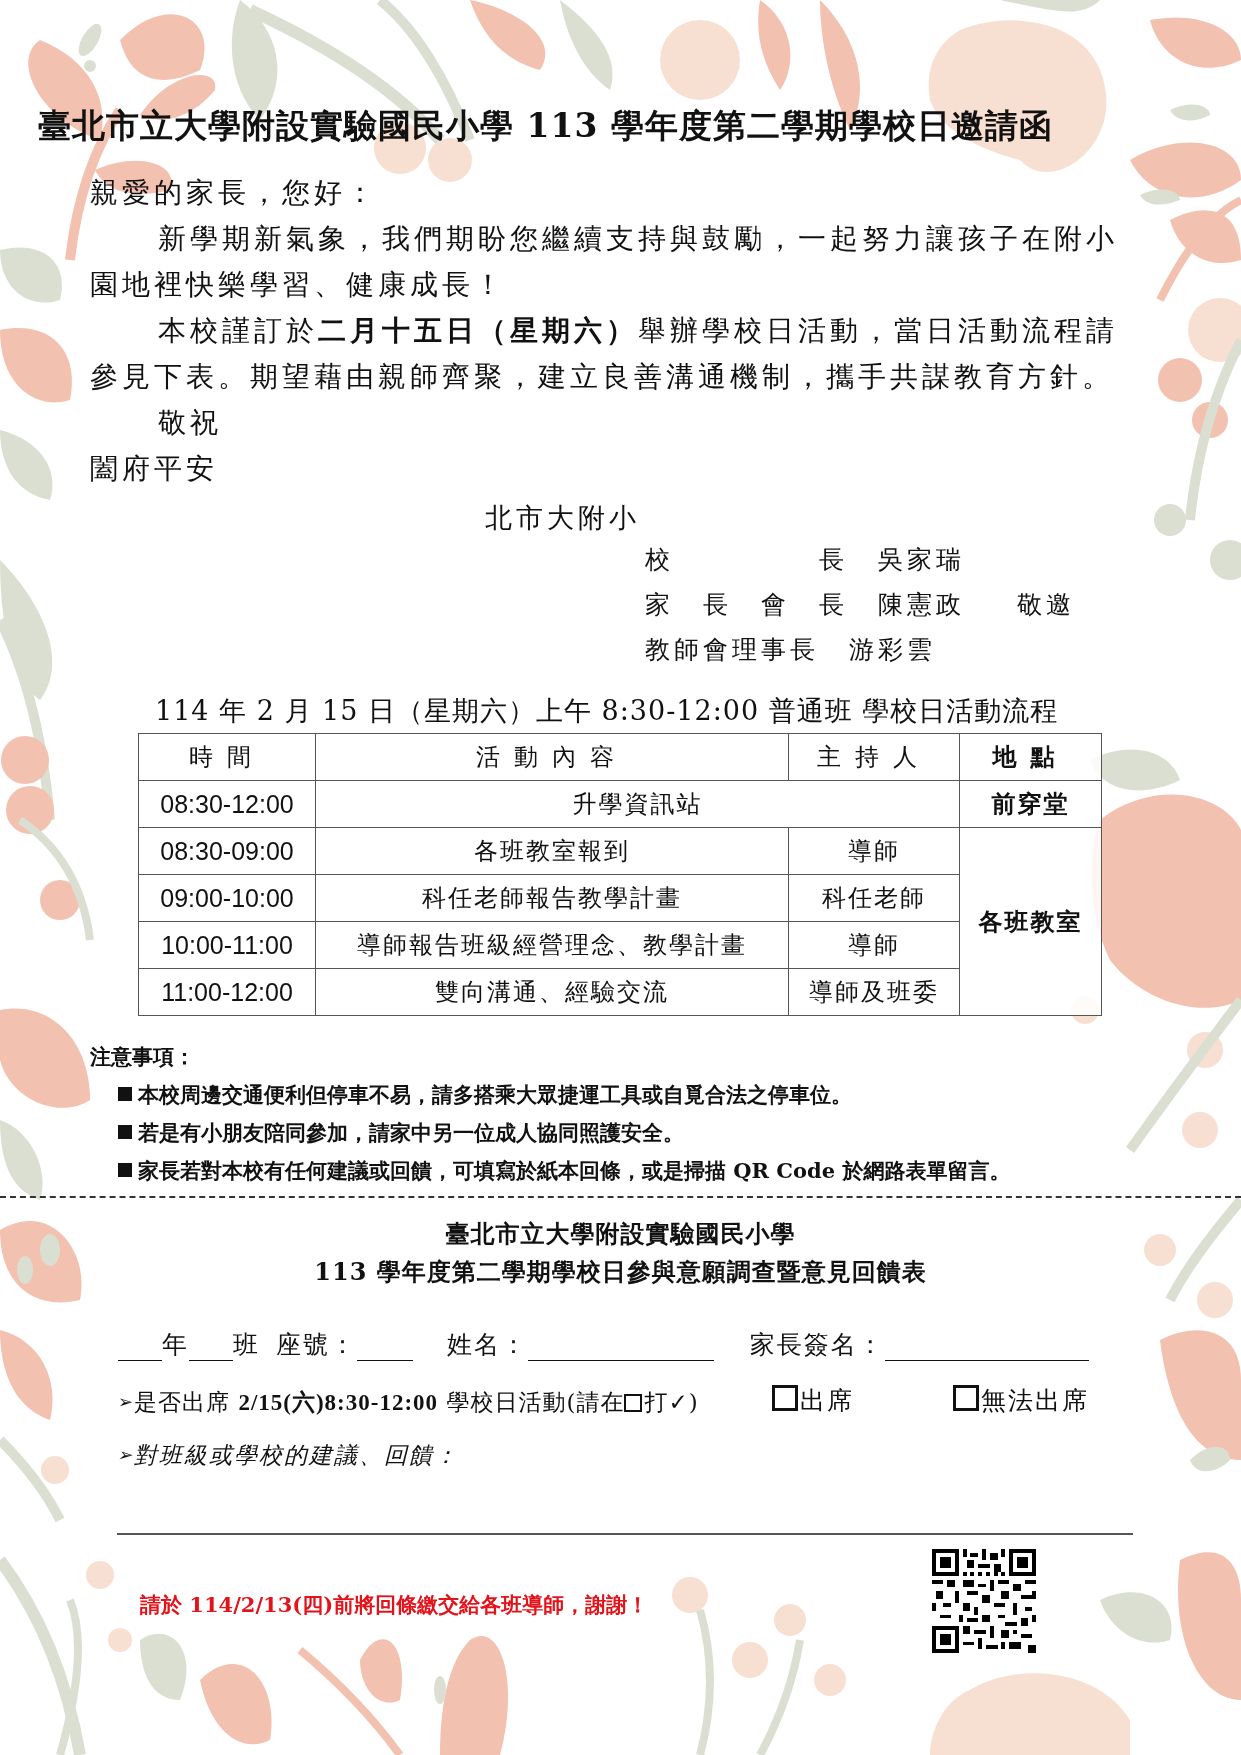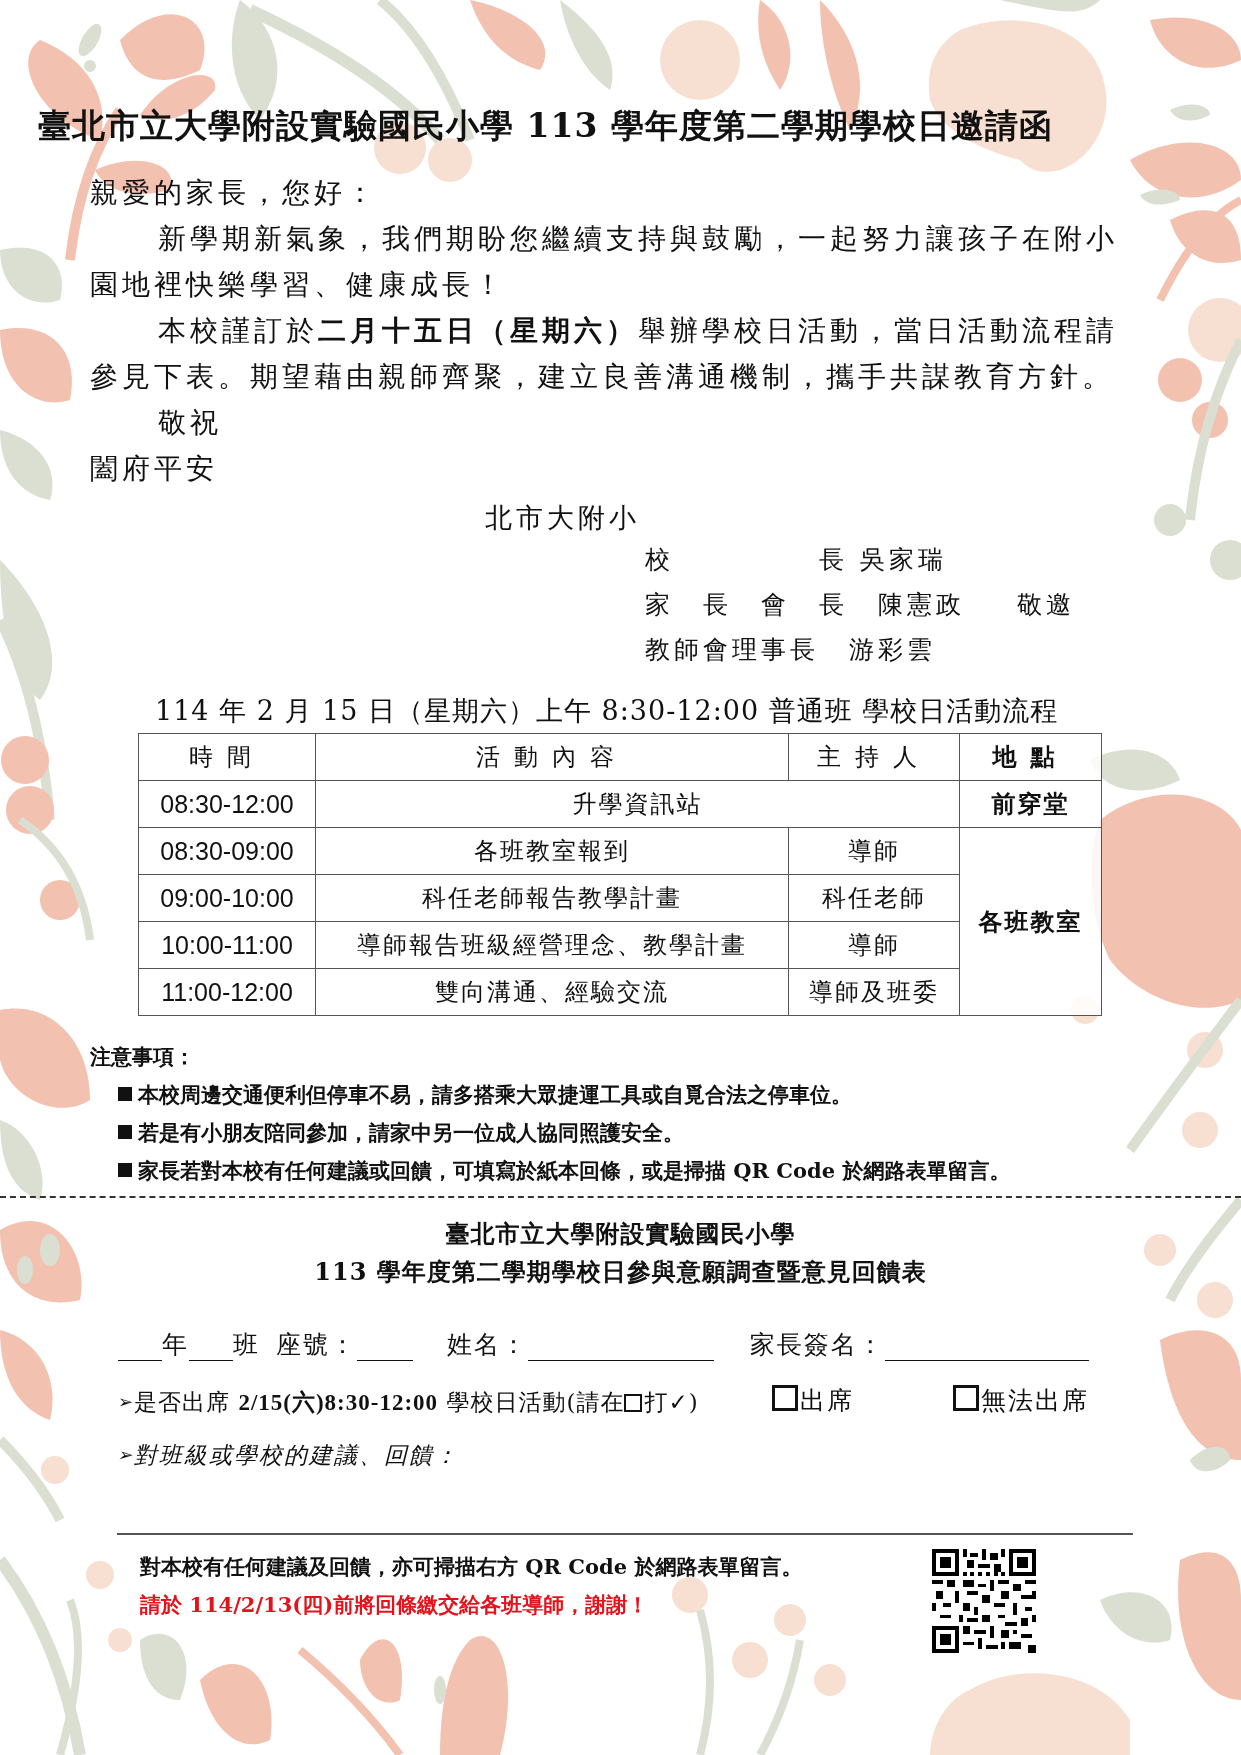--- a/index.html
+++ b/index.html
@@ -156,21 +156,21 @@
   <div class="abs body-line" style="left:158px; top:312px;">
     <span>本校謹訂於</span><span class="bold">二月十五日（星期六）</span><span>舉辦學校日活動，當日活動流程請</span>
   </div>
   <div class="abs body-line" style="left:90px; top:358px;">參見下表。期望藉由親師齊聚，建立良善溝通機制，攜手共謀教育方針。</div>
   <div class="abs body-line" style="left:158px; top:404px;">敬祝</div>
   <div class="abs body-line" style="left:90px; top:450px;">闔府平安</div>
 
   <div class="abs sign" style="left:485px; top:500px; font-size:27px;">北市大附小</div>
   <div class="abs sign" style="left:645px; top:543px;">
     <span>校　　　　　長</span>
-    <span style="">吳家瑞</span>
+    <span style="margin-left:18px;">吳家瑞</span>
   </div>
   <div class="abs sign" style="left:645px; top:588px;">
     <span>家　長　會　長</span>
     <span style="margin-left:18px;">陳憲政</span>
     <span style="margin-left:40px;">敬邀</span>
   </div>
   <div class="abs sign" style="left:645px; top:633px;">
     <span>教師會理事長</span>
     <span style="margin-left:18px;">游彩雲</span>
   </div>
@@ -245,21 +245,20 @@
   <div class="abs form-row" style="left:953px; top:1384px;">
     <span class="box"></span><span>無法出席</span>
   </div>
 
   <div class="abs form-row" style="left:117px; top:1440px; font-size:23px;font-style:italic;">
     <span class="tri">➢</span><span>對班級或學校的建議、回饋：</span>
   </div>
   <div class="abs" style="left:117px; top:1475px; width:1016px; height:56px;"></div>
   <div class="solid-line"></div>
 
-  <div class="abs footer-black">對本校有任何建議及回饋，亦可掃描右方 QR Code 於網路表單留言。</div>
   <div class="abs footer-red">請於 114/2/13(四)前將回條繳交給各班導師，謝謝！</div>
 
   <svg class="qr" viewBox="0 0 29 29" xmlns="http://www.w3.org/2000/svg" shape-rendering="crispEdges">
     <rect width="29" height="29" fill="#fff"></rect>
     <g fill="#000">
       <rect x="1" y="1" width="7" height="7"></rect>
         <rect x="2" y="2" width="5" height="5" fill="#fff"></rect>
         <rect x="3" y="3" width="3" height="3"></rect>
       <rect x="21" y="1" width="7" height="7"></rect>
         <rect x="22" y="2" width="5" height="5" fill="#fff"></rect>

